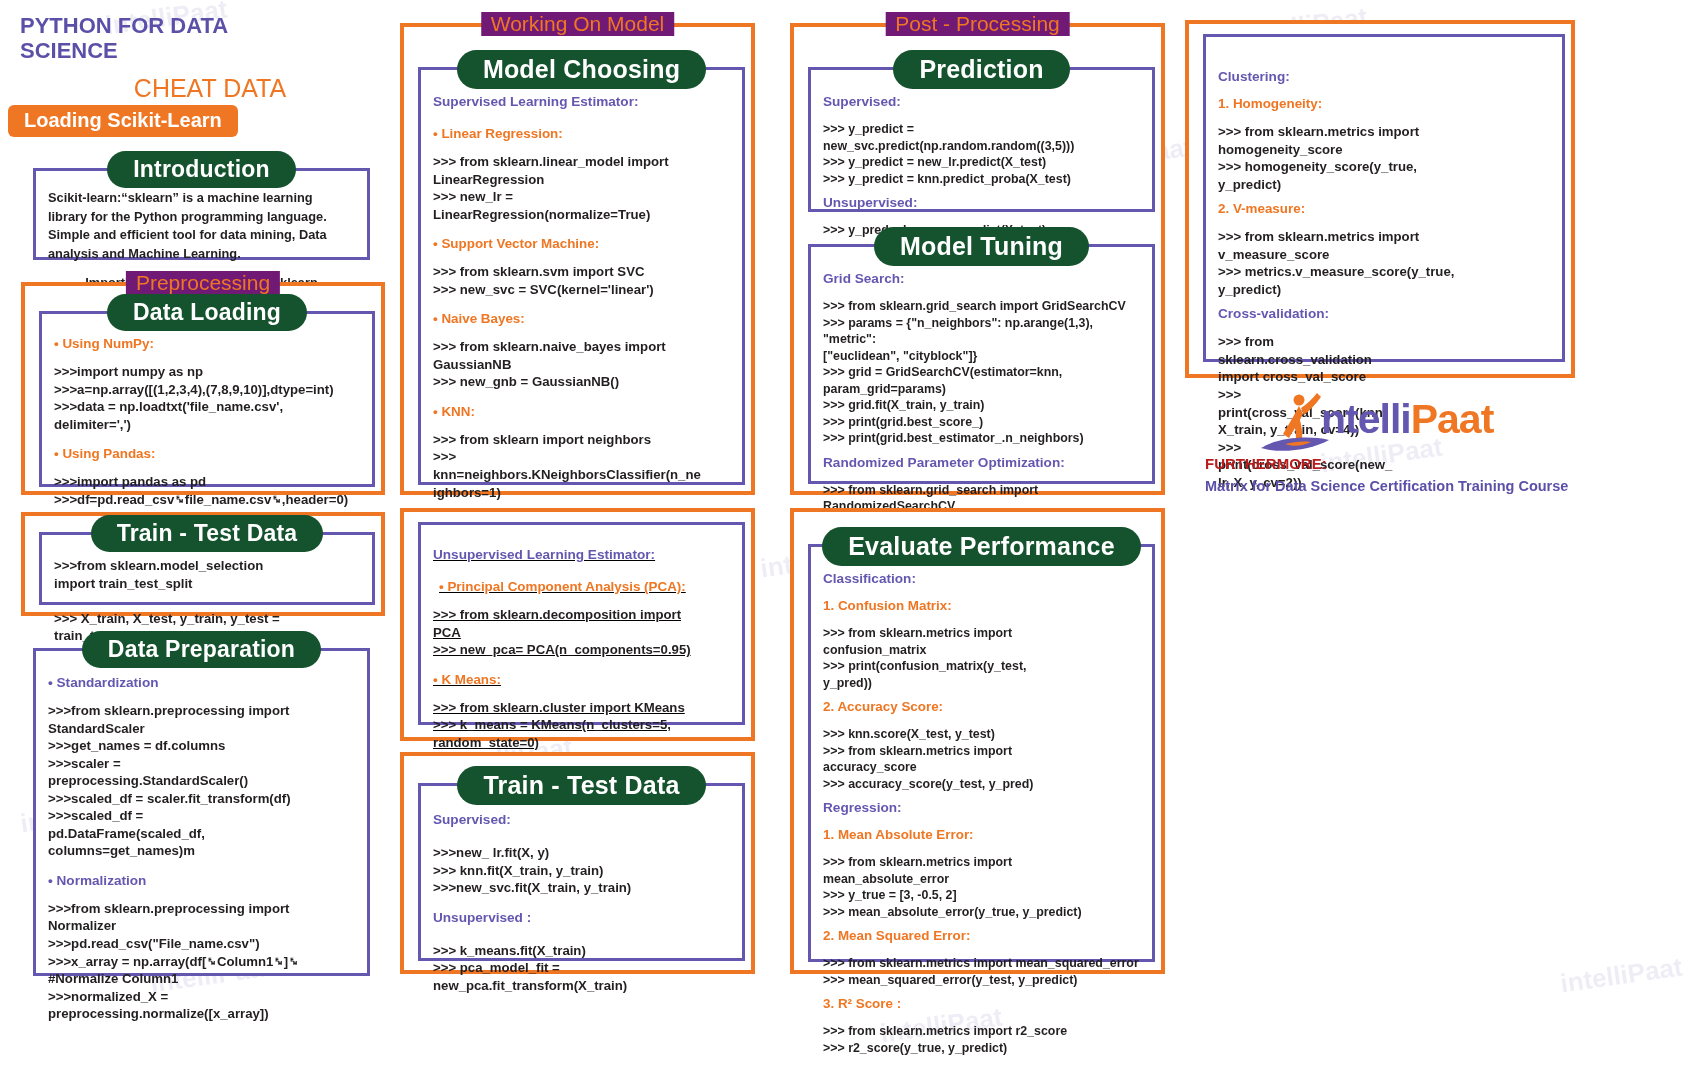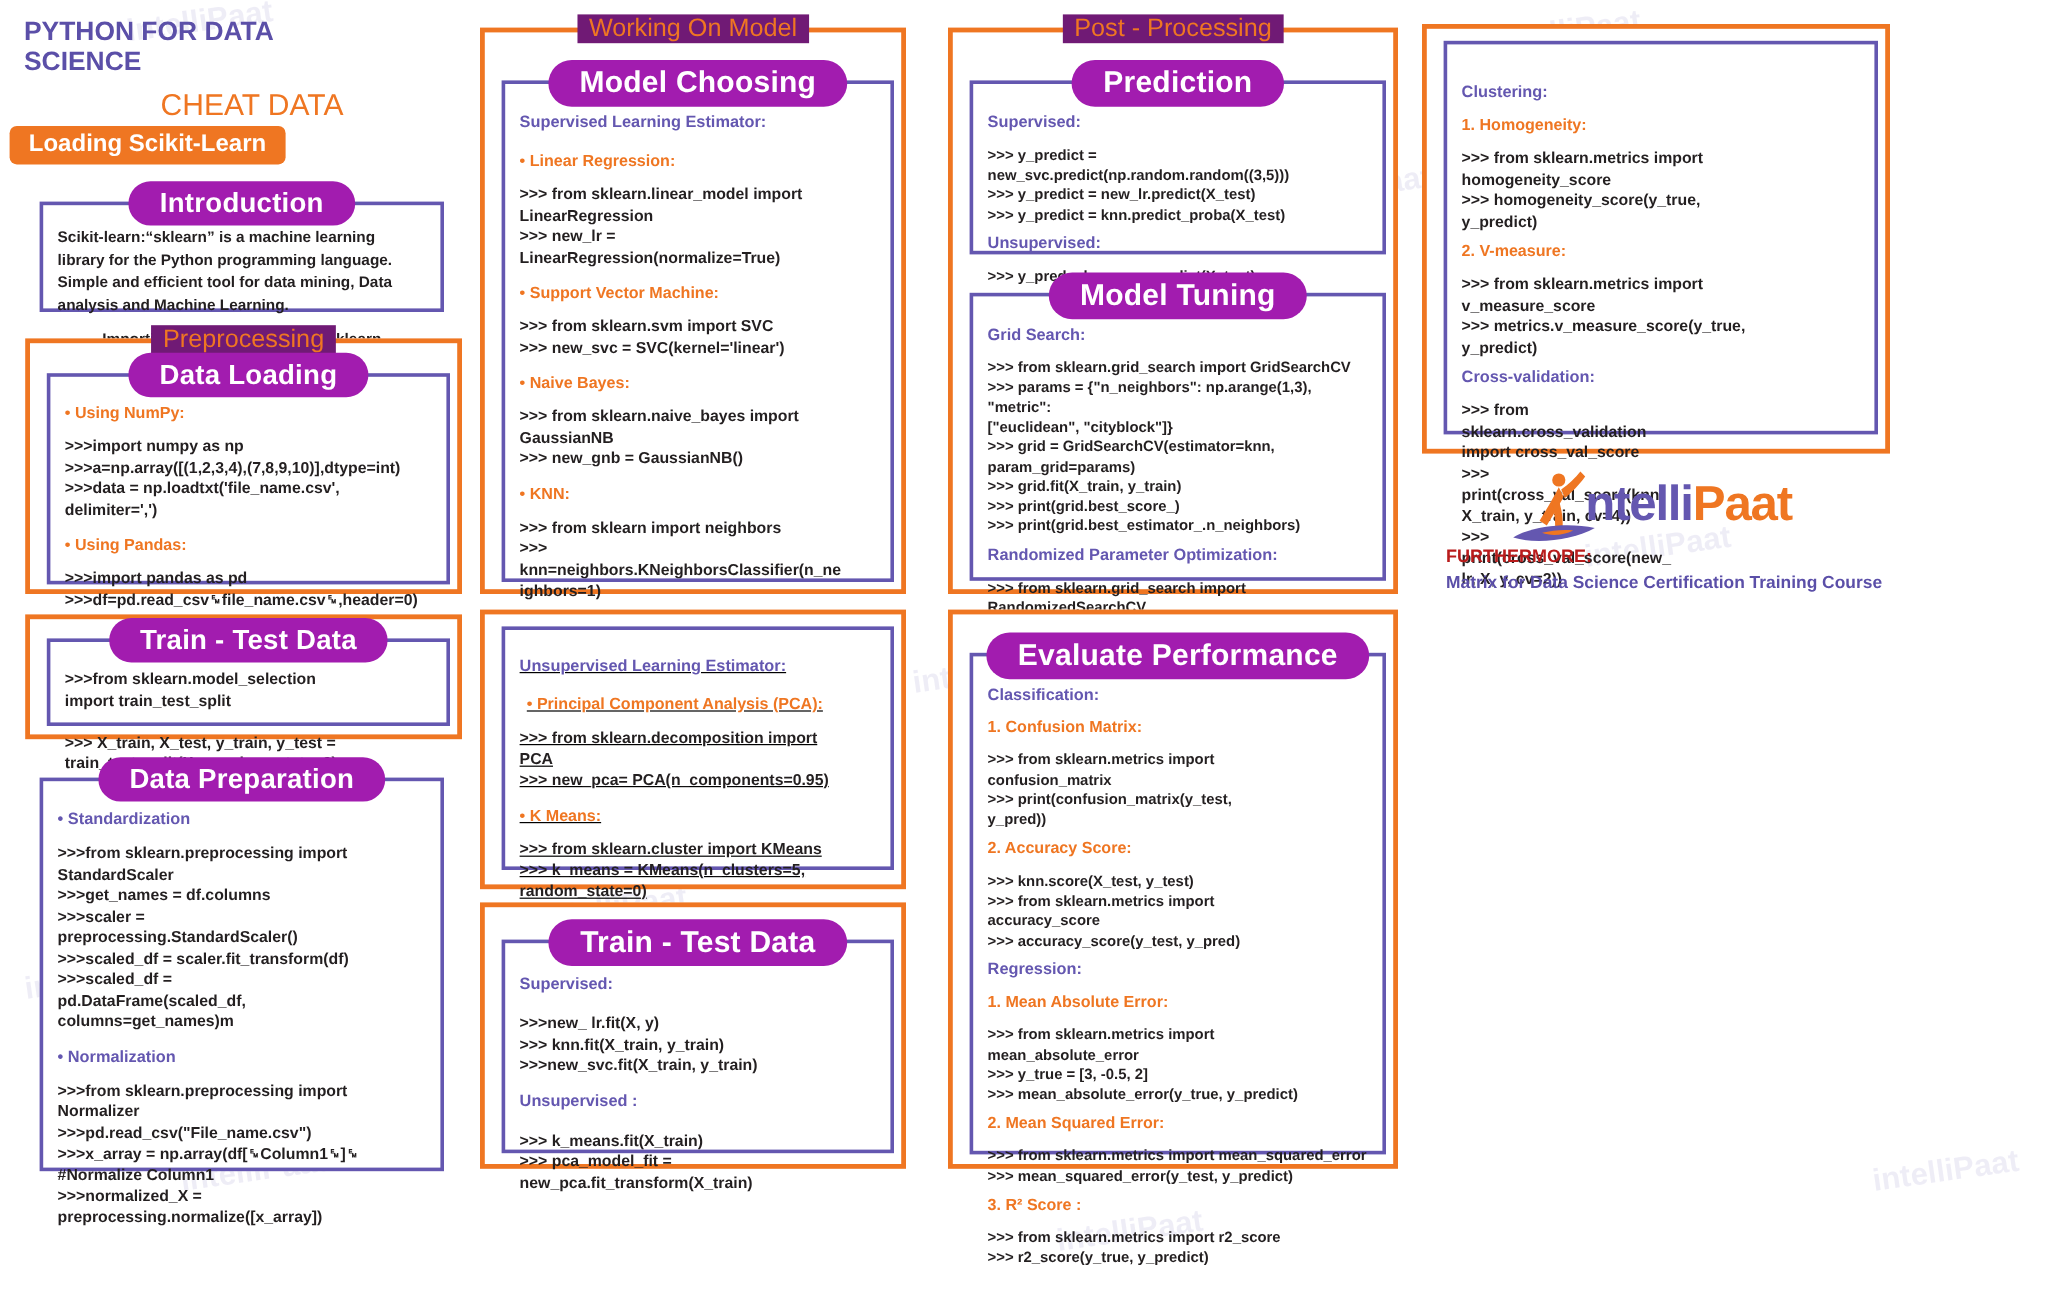--- a/index.html
+++ b/index.html
@@ -6,21 +6,21 @@
   html, body {
     width: 1707px; height: 1080px;
     background: #ffffff;
     font-family: "Liberation Sans", sans-serif;
     overflow: hidden;
   }
   .sheet { position: relative; width: 1707px; height: 1080px; }
 
   
   .pill {
-    background: #a21caf;
+    background: #14532d;
     color: #ffffff;
     border-radius: 22px;
     text-align: left;
     font-weight: bold;
     padding: 5px 26px;
     white-space: nowrap;
     display: inline-block;
     letter-spacing: .2px;
   }
   .pill.big   { font-size: 25px; }

